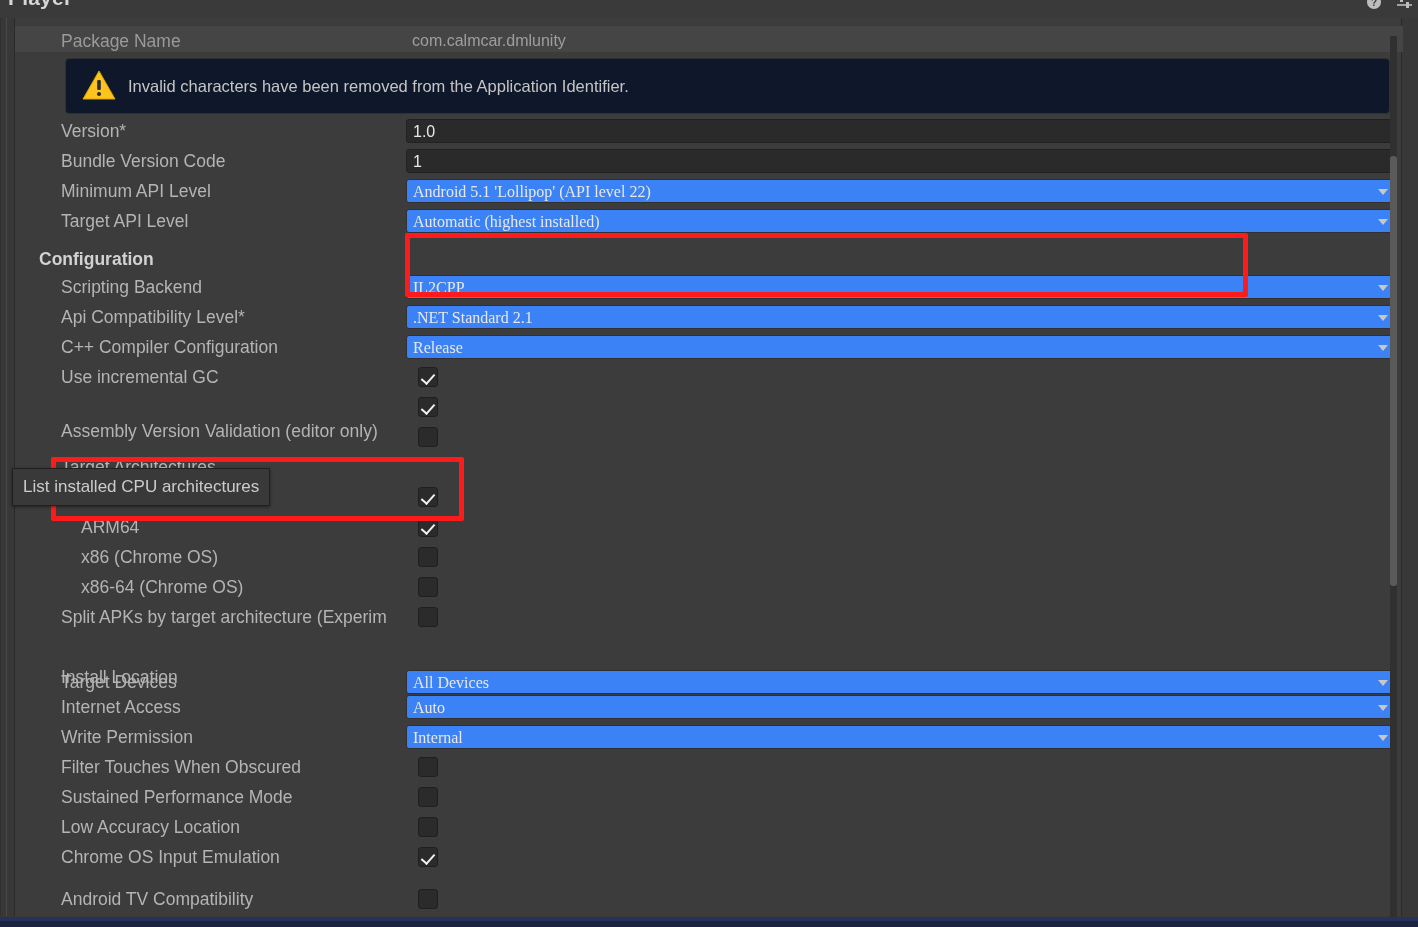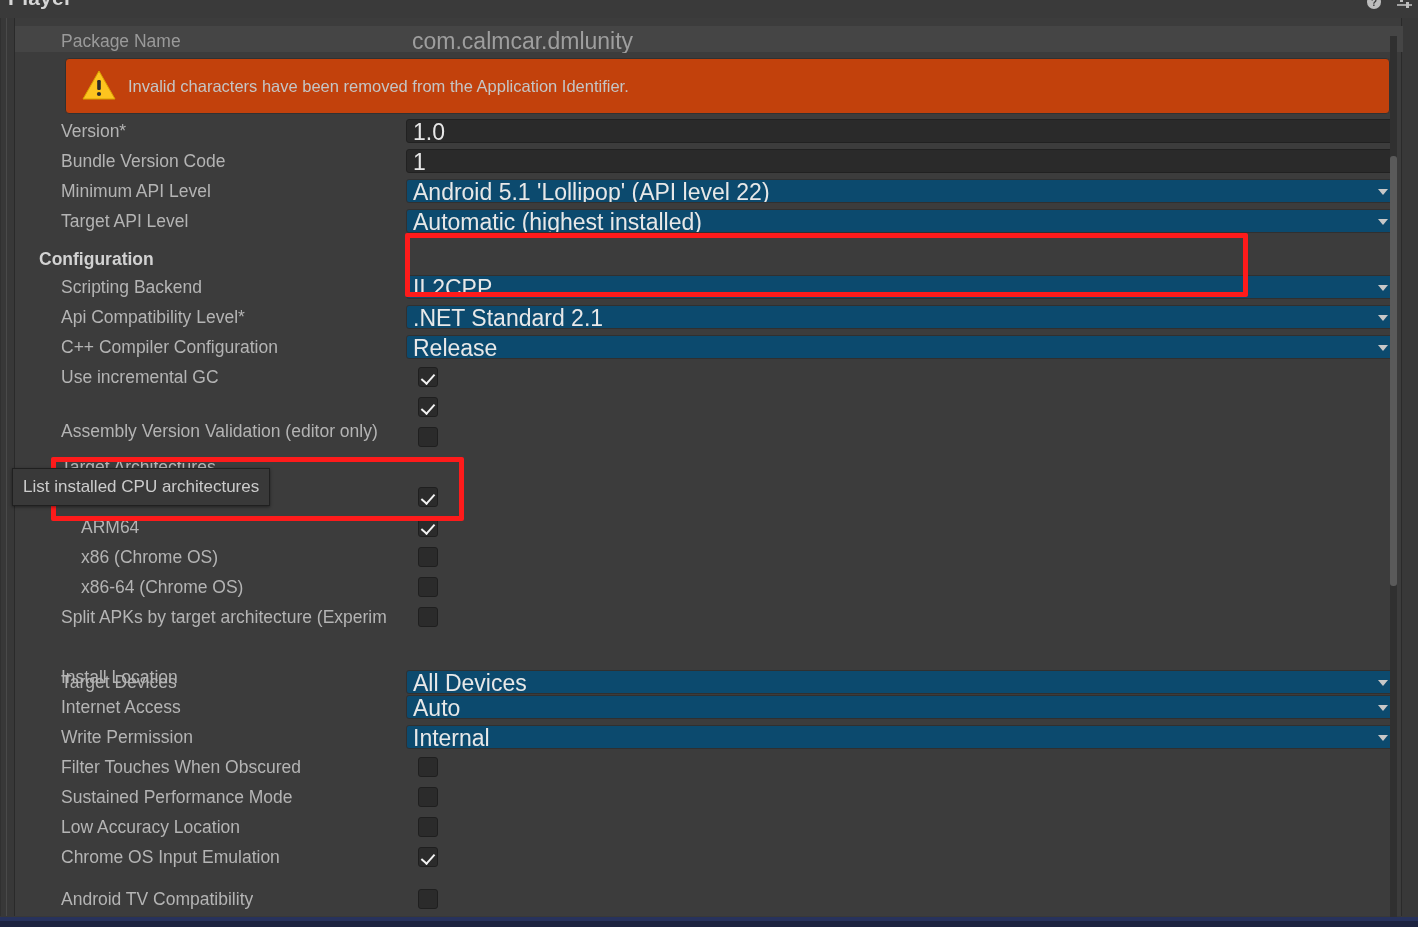--- a/index.html
+++ b/index.html
@@ -91,36 +91,37 @@
     font-weight: bold;
     font-size: 17.5px;
   }
 
   
   .field {
     position: absolute;
     top: 3px;
     height: 24px;
     border-radius: 3px;
-    font-size: 23px;
+    font-size: 16px;
     line-height: 24px;
     color: #e4e4e4;
     padding-left: 6px;
     white-space: nowrap;
     overflow: hidden;
   }
   .field.text {
     background: #2a2a2a;
     border: 1px solid #212121;
     color: #e8e8e8;
   }
   .field.popup {
-    background: #0c4a6e;
+    background: #3b82f6;
     border: 1px solid #303030;
     color: #e8e8e8;
+    font-family: Liberation Serif, serif;
   }
   .field.readonly {
     background: transparent;
     border: none;
     color: #9e9e9e;
   }
   .field .caret {
     position: absolute;
     right: 7px; top: 9px;
     width: 0; height: 0;
@@ -154,21 +155,21 @@
     left: 0; top: 0;
     width: 1388px; height: 26px;
     background: #454545;
   }
 
   
   .helpbox {
     position: absolute;
     left: 50px; top: 40px;
     width: 1325px; height: 56px;
-    background: #c2410c;
+    background: #0f172a;
     border: 1px solid #313131;
     border-radius: 4px;
   }
   .helpbox .warn-icon {
     position: absolute; left: 16px; top: 10px;
     width: 34px; height: 32px;
   }
   .helpbox .warn-text {
     position: absolute; left: 62px; top: 0;
     height: 54px; line-height: 54px;

